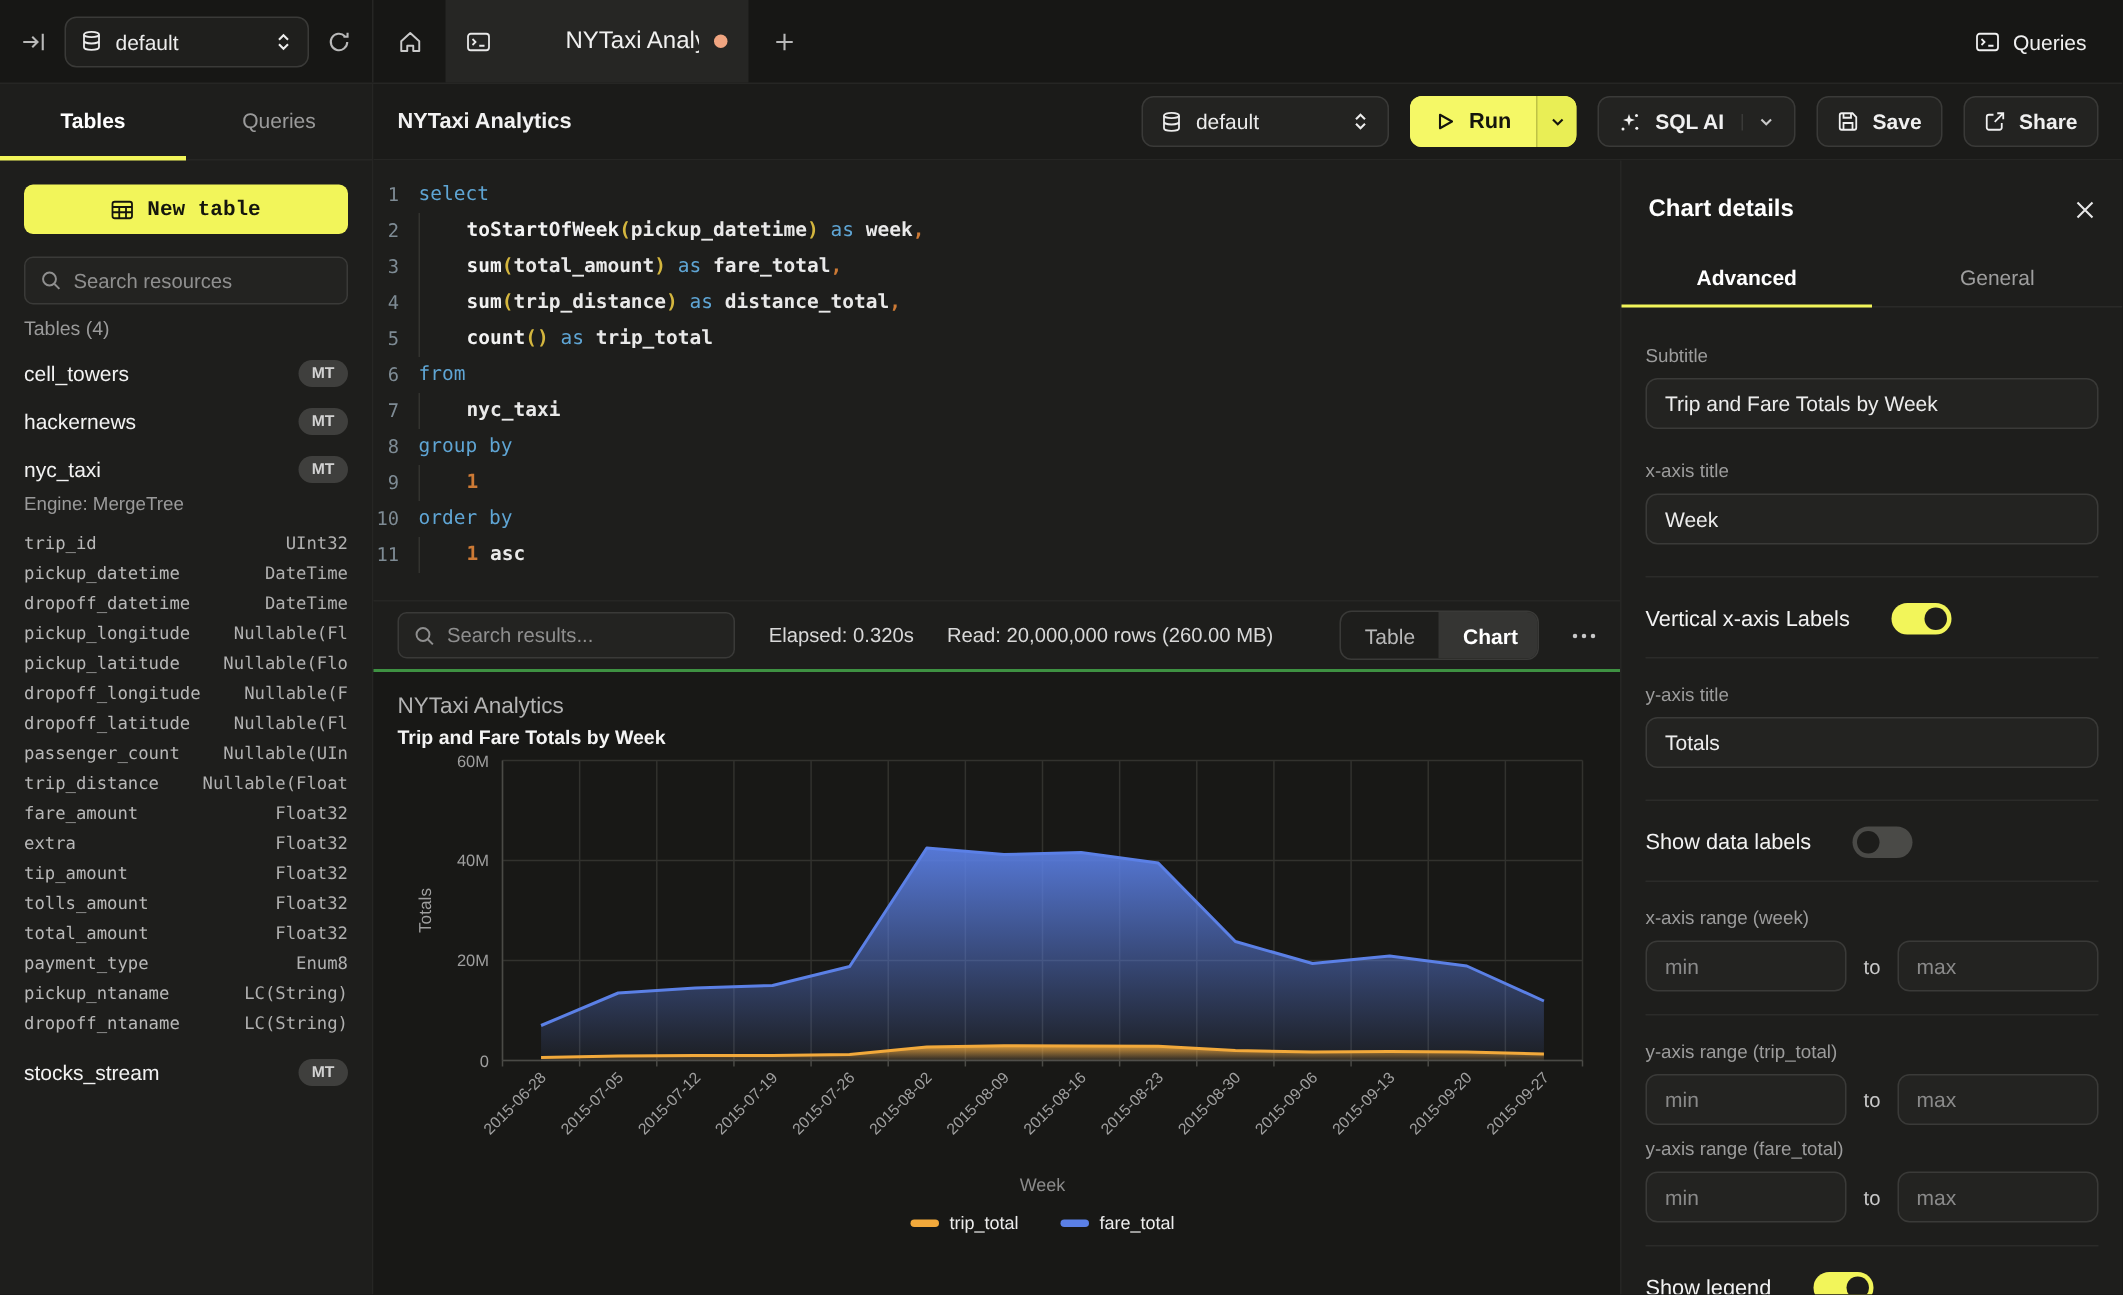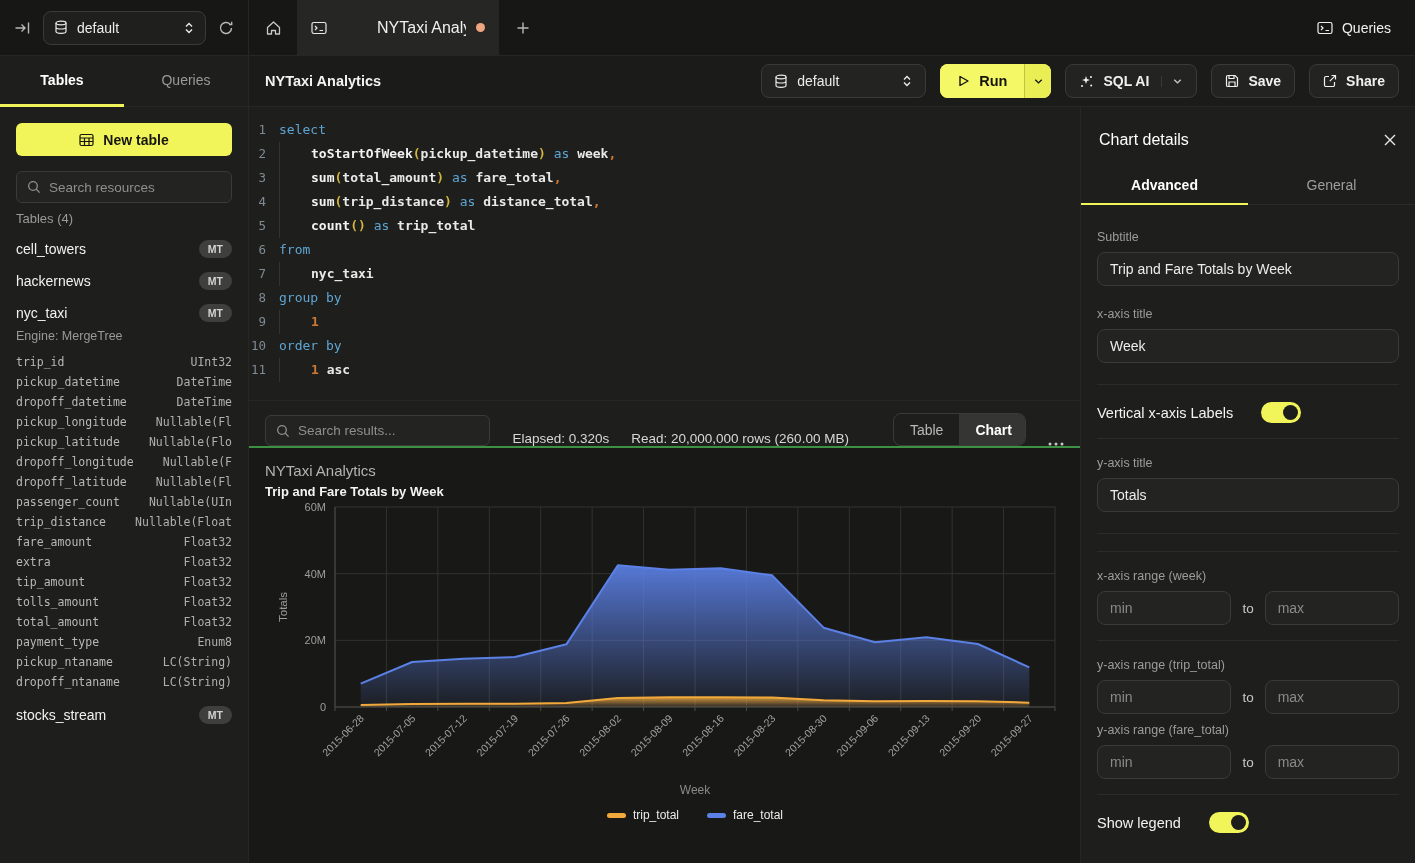--- a/index.html
+++ b/index.html
@@ -26,21 +26,21 @@
   
   .app-body { display:flex; height:807px; }
   .sidebar { width:249px; flex:0 0 249px; background:#1e1e1c; border-right:1px solid #262624; display:flex; flex-direction:column; }
   .main-col { flex:1; display:flex; flex-direction:column; min-width:0; }
 
   
   .side-tabs { height:51px; display:flex; border-bottom:1px solid #262624; }
   .side-tab { flex:1; display:flex; align-items:center; justify-content:center; font-size:14px; color:#9a9a9a; cursor:pointer; background:none; border:none; border-bottom:3px solid transparent; margin-bottom:-1px; }
   .side-tab.active { color:#ffffff; font-weight:700; border-bottom-color:#f2f55a; }
   .sidebar-scroll { padding:16px 16px 0; overflow:hidden; }
-  .new-table-btn { width:100%; height:33px; background:#f2f55a; color:#15150d; border:none; border-radius:6px; display:flex; align-items:center; justify-content:center; gap:9px; font-size:14px; font-weight:700; cursor:pointer; font-family:Liberation Sans, sans-serif; }
+  .new-table-btn { width:100%; height:33px; background:#f2f55a; color:#15150d; border:none; border-radius:6px; display:flex; align-items:center; justify-content:center; gap:9px; font-size:14px; font-weight:700; cursor:pointer; font-family:Liberation Mono, monospace; }
   .search-box { margin-top:15px; height:32px; display:flex; align-items:center; gap:8px; padding:0 10px; border:1px solid #3a3a38; border-radius:6px; background:#232321; color:#8f8f8f; }
   .search-box input { flex:1; background:transparent; border:none; color:#e8e8e8; font-size:13.5px; font-family:inherit; }
   .search-box input::placeholder { color:#8f8f8f; }
   .tables-label { margin-top:8px; font-size:13px; color:#9a9a9a; }
   .table-row { margin-top:14px; display:flex; align-items:center; justify-content:space-between; cursor:pointer; }
   .table-name { font-size:14px; font-weight:500; color:#f2f2f2; }
   .mt-badge { background:#3f3f3d; color:#d2d2d2; font-size:10.5px; font-weight:700; padding:3px 9px; border-radius:999px; }
   .engine-line { margin-top:7px; font-size:12.5px; color:#9a9a9a; }
   .columns-list { margin-top:9px; }
   .col-row { display:flex; justify-content:space-between; height:20px; align-items:center; font-family:"DejaVu Sans Mono", monospace; font-size:11.5px; color:#b8b8b8; }
@@ -66,21 +66,21 @@
   .ln { flex:0 0 30px; text-align:right; padding-right:13px; color:#7e8b94; font-size:12.5px; }
   .tok-ind { display:inline-block; width:32px; border-left:1px solid #33332f; }
   .tok-kw { color:#5fa5d4; }
   .tok-fn { color:#f2f2f2; font-weight:700; }
   .tok-id { color:#e9e9e9; font-weight:700; }
   .tok-par { color:#d4b63e; font-weight:700; }
   .tok-num { color:#cd7a35; font-weight:700; }
   .tok-pl { color:#e0e0e0; }
 
   
-  .results-bar { height:46px; border-top:1px solid #262624; display:flex; align-items:flex-end; gap:22px; padding:0 16px; background:#1e1e1c; }
+  .results-bar { height:46px; border-top:1px solid #262624; display:flex; align-items:center; gap:22px; padding:0 16px; background:#1e1e1c; }
   .results-search { width:230px; height:31px; display:flex; align-items:center; gap:8px; padding:0 10px; border:1px solid #3a3a38; border-radius:6px; background:#232321; color:#8f8f8f; }
   .results-search input { flex:1; min-width:0; background:transparent; border:none; color:#e8e8e8; font-size:13.5px; font-family:inherit; }
   .results-search input::placeholder { color:#8f8f8f; }
   .stat { font-size:13.5px; color:#d8d8d8; white-space:nowrap; }
   .rb-spacer { flex:1; }
   .segmented { display:flex; height:33px; border:1px solid #3a3a38; border-radius:8px; overflow:hidden; }
   .segment { padding:0 16px; display:flex; align-items:center; font-size:14px; color:#b8b8b8; background:transparent; border:none; cursor:pointer; font-family:inherit; }
   .segment.active { background:#353533; color:#ffffff; font-weight:600; }
   .more-btn { color:#c8c8c8; }
 
@@ -92,21 +92,21 @@
   .chart-subtitle { margin-top:5px; font-size:13px; font-weight:700; color:#f4f4f4; }
   .chart-svg-wrap { position:absolute; left:0; top:46px; }
   .chart-legend { position:absolute; left:86px; top:360px; width:720px; display:flex; justify-content:center; gap:28px; align-items:center; }
   .legend-item { display:flex; align-items:center; gap:7px; cursor:pointer; }
   .legend-swatch { width:19px; height:5px; border-radius:3px; }
   .legend-label { font-size:12px; font-weight:500; color:#ececec; }
 
   
   .details-panel { flex:1; border-left:1px solid #262624; background:#1e1e1c; display:flex; flex-direction:column; }
   .panel-header { padding:24px 18px 18px; display:flex; align-items:center; justify-content:space-between; }
-  .panel-title { font-size:16px; font-weight:400; color:#ffffff;text-align:right; }
+  .panel-title { font-size:16px; font-weight:700; color:#ffffff;text-align:right; }
   .panel-tabs { display:flex; border-bottom:1px solid #2a2a28; }
   .panel-tab { flex:1; height:38px; display:flex; align-items:center; justify-content:center; font-size:14px; color:#9e9e9e; background:none; border:none; cursor:pointer; font-family:inherit; border-bottom:2px solid transparent; margin-bottom:-1px; }
   .panel-tab.active { color:#ffffff; font-weight:600; border-bottom-color:#f2f55a; }
   .panel-body { padding:25px 16px 0; overflow:hidden; }
   .field-label { font-size:12.5px; color:#9c9c9c; margin-bottom:8px; }
   .text-input { width:100%; height:34px; background:#232321; border:1px solid #3a3a38; border-radius:8px; padding:0 12px; font-size:14px; color:#ececec; font-family:inherit; }
   .text-input::placeholder { color:#8a8a8a; }
   .field { margin-bottom:21px; }
   .divider { height:1px; background:#2b2b29; margin:15px 0 17px; }
   .toggle-row { display:flex; align-items:center; gap:28px; font-size:14.5px; font-weight:500; color:#f2f2f2; margin-bottom:6px; }
@@ -557,20 +557,26 @@
 
           <div class="divider"></div>
 
           <div class="field">
             <div class="field-label">y-axis title</div>
             <input class="text-input" value="Totals" style="">
           </div>
 
           <div class="divider"></div>
 
+          <div class="toggle-row">
+            <span>Show data labels</span>
+            <button class="toggle off">
+                <span class="knob"></span>
+              </button>
+          </div>
 
           <div class="divider"></div>
 
           <div class="range-group">
             <div class="field-label">x-axis range (week)</div>
             <div class="range-row">
               <input class="text-input" placeholder="min" style="">
               <span class="to-label">to</span>
               <input class="text-input" placeholder="max" style="">
             </div>

